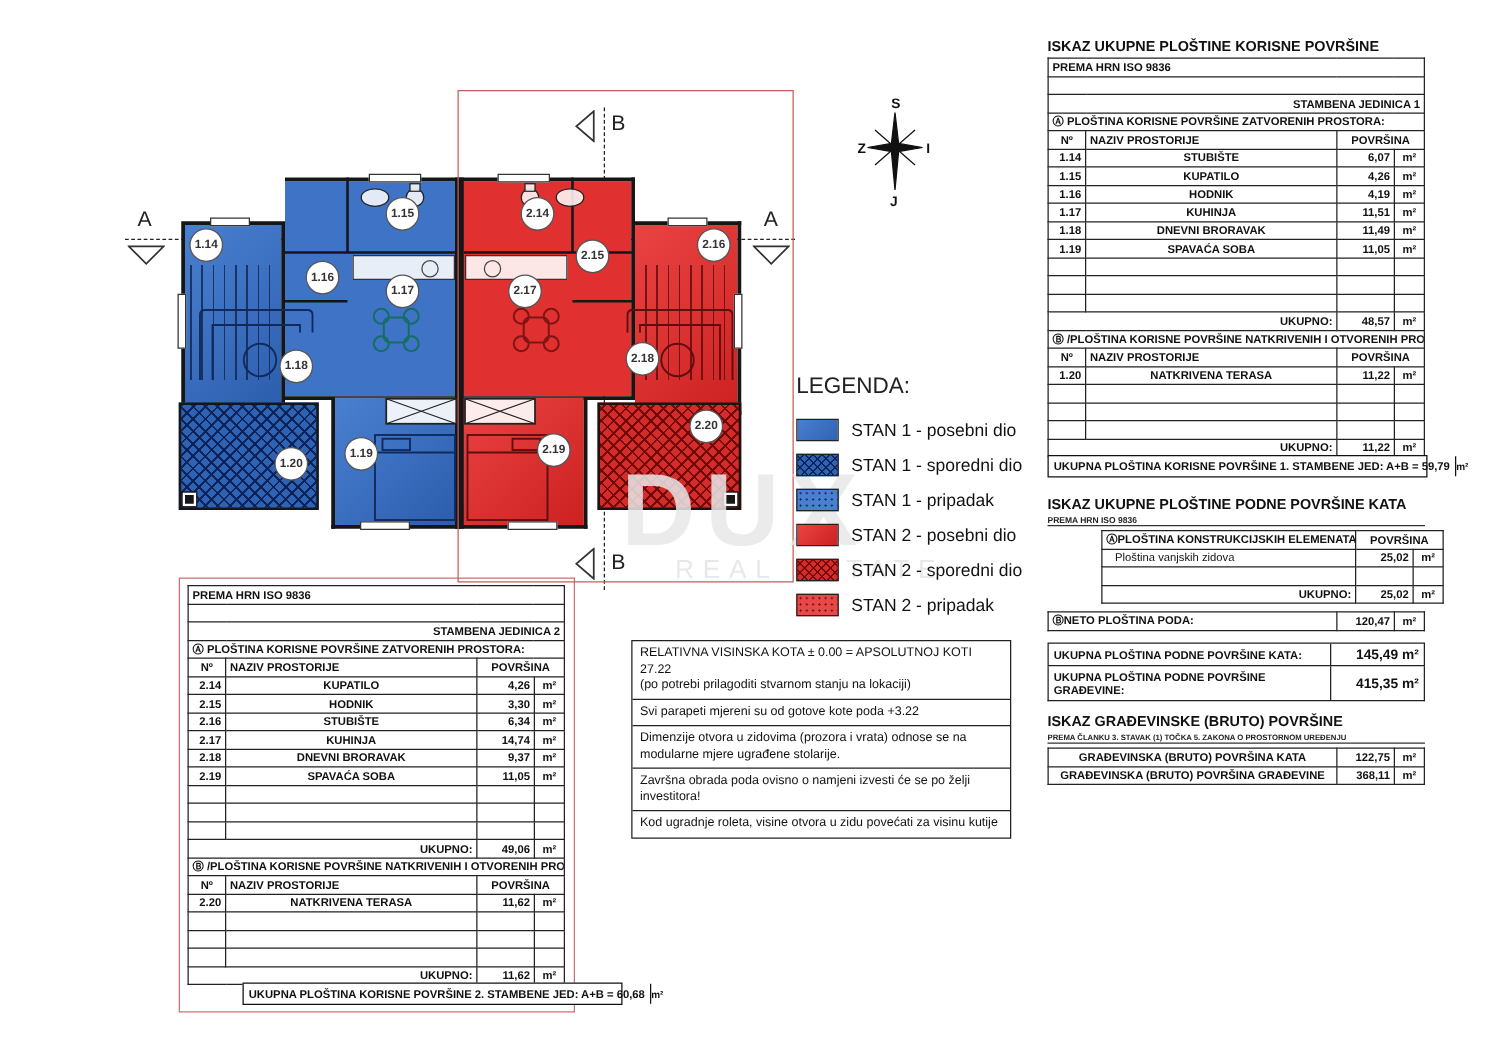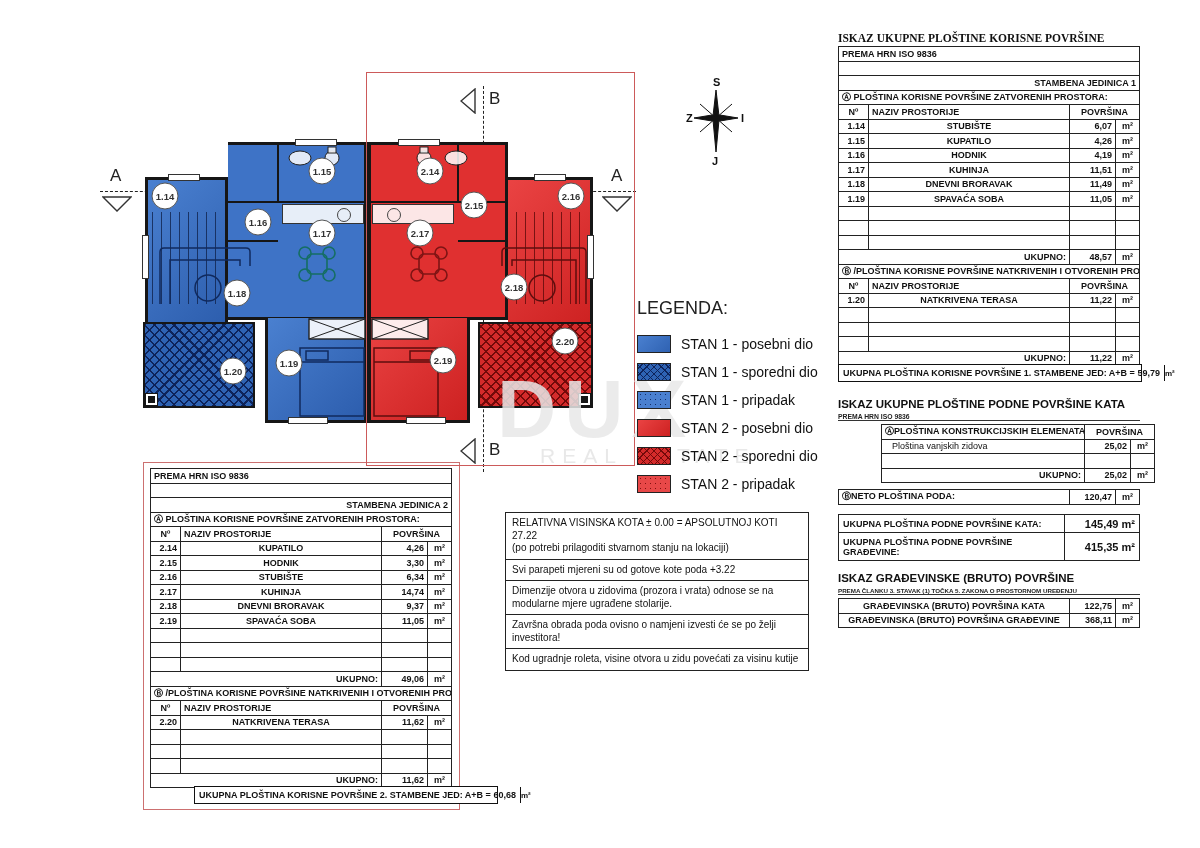--- a/index.html
+++ b/index.html
@@ -437,21 +437,21 @@
           <td class="c2">11,62</td>
           <td class="c3">m²</td>
         </tr>
     </tbody>
   </table>
   <div class="grand" style="left:150px;top:786px;width:302px;margin-left:44px;">
     <div class="gl">UKUPNA PLOŠTINA KORISNE POVRŠINE 2. STAMBENE JED:  A+B = 60,68</div>
     <div class="gu">m²</div>
   </div>
 
-  <div class="ttl" style="left:838px;top:32px;font-family:Liberation Serif, serif;">ISKAZ UKUPNE PLOŠTINE KORISNE POVRŠINE</div>
+  <div class="ttl" style="left:838px;top:32px;">ISKAZ UKUPNE PLOŠTINE KORISNE POVRŠINE</div>
 
   <table class="sheet-t" style="left:838px;top:46px;width:302px;">
     <colgroup>
         <col style="width:30px">
         <col>
         <col style="width:46px">
         <col style="width:24px">
       </colgroup>
     <tbody>
       <tr>

